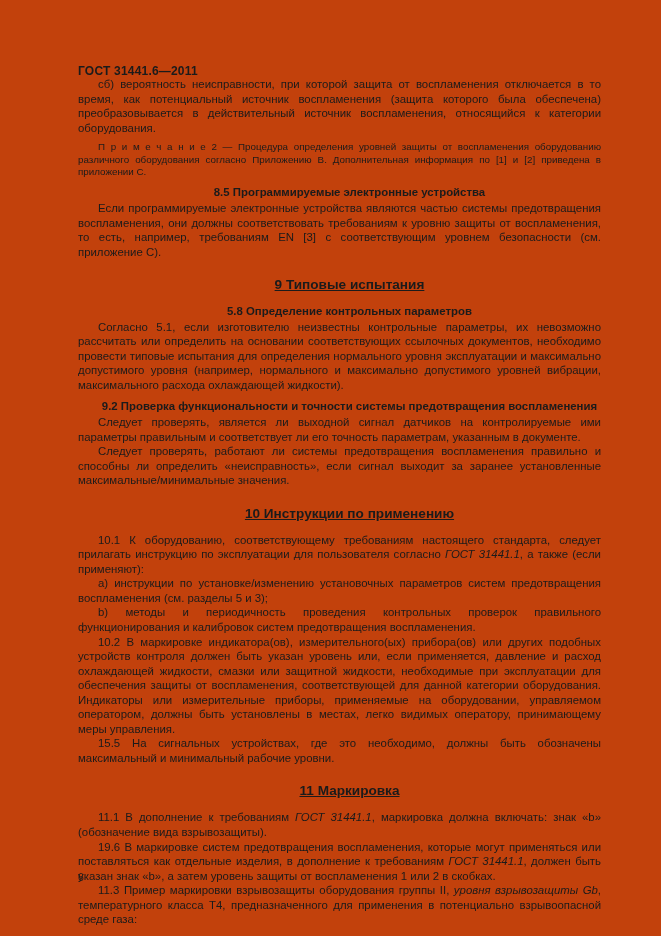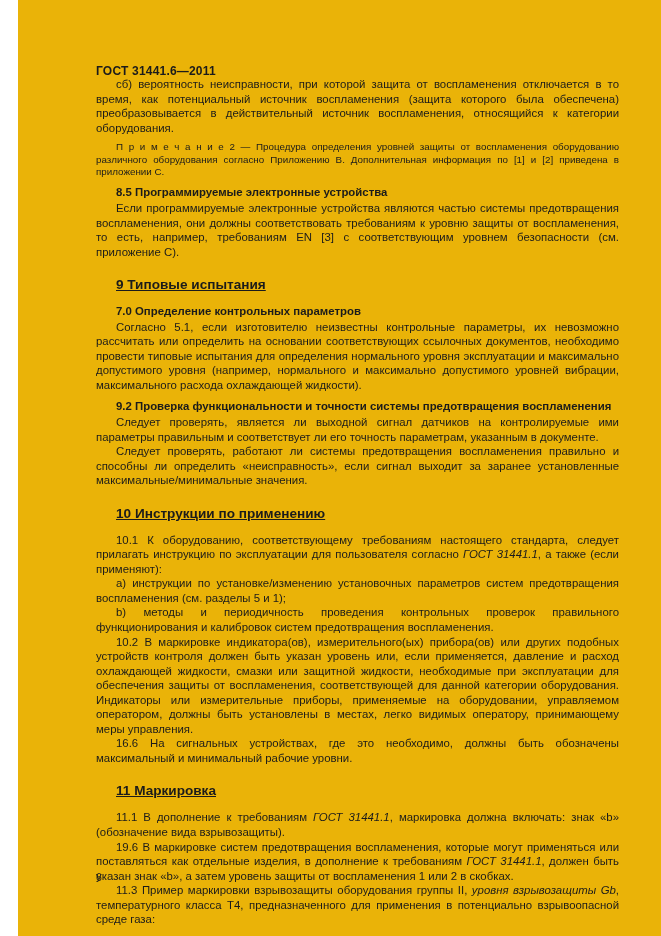--- a/index.html
+++ b/index.html
@@ -5,31 +5,31 @@
   html,body{margin:0;padding:0;}
   body{
     width:661px;height:936px;
     background:#ffffff;
     overflow:hidden;
     font-family:"Liberation Sans","DejaVu Sans",sans-serif;
     color:#1b1b1b;
     position:relative;
   }
   .page{
-    position:absolute;inset:0;background:#eab308;margin-left:18px;
+    position:absolute;inset:0;background:#c2410c;
   }
   .doc-header{
     position:absolute;left:78px;top:64px;
     font-size:12px;font-weight:bold;letter-spacing:.2px;
   }
   .doc-body{
     position:absolute;left:78px;top:77px;width:523px;
     font-size:11.4px;line-height:14.55px;
   }
-  .blk{margin:0;}
+  .blk{margin:0;text-align:center;}
   .item{
     text-align:justify;
     text-indent:20px;
   }
   .note{
     font-size:9.8px;line-height:12.4px;
     text-align:justify;text-indent:20px;
     margin-top:6px;margin-bottom:3px;
   }
   .h-sub{
@@ -52,31 +52,31 @@
 
 <div class="page">
   <div class="doc-header">ГОСТ 31441.6—2011</div>
 
   <div class="doc-body">
       <div class="blk item"><span>сб)  вероятность неисправности, при которой защита от воспламенения отключается в то время, как потенциальный источник воспламенения (защита которого была обеспечена) преобразовывается в действительный источник воспламенения, относящийся к категории оборудования.</span></div>
       <div class="blk note"><span>П р и м е ч а н и е   2 —  Процедура определения уровней защиты от воспламенения оборудованию различного оборудования согласно Приложению В. Дополнительная информация по [1] и [2] приведена в приложении С.</span></div>
       <div class="blk h-sub"><span>8.5  Программируемые электронные устройства</span></div>
       <div class="blk item"><span>Если программируемые электронные устройства являются частью системы предотвращения воспламенения, они должны соответствовать требованиям к уровню защиты от воспламенения, то есть, например, требованиям EN [3] с соответствующим уровнем безопасности (см. приложение С).</span></div>
       <div class="blk h-sec"><span>9  Типовые испытания</span></div>
-      <div class="blk h-sub"><span>7.0  Определение контрольных параметров</span></div>
+      <div class="blk h-sub"><span>5.8  Определение контрольных параметров</span></div>
       <div class="blk item"><span>Согласно 5.1, если изготовителю неизвестны контрольные параметры, их невозможно рассчитать или определить на основании соответствующих ссылочных документов, необходимо провести типовые испытания для определения нормального уровня эксплуатации и максимально допустимого уровня (например, нормального и максимально допустимого уровней вибрации, максимального расхода охлаждающей жидкости).</span></div>
       <div class="blk h-sub"><span>9.2  Проверка функциональности и точности системы предотвращения воспламенения</span></div>
       <div class="blk item"><span>Следует проверять, является ли выходной сигнал датчиков на контролируемые ими параметры правильным и соответствует ли его точность параметрам, указанным в документе.</span></div>
       <div class="blk item"><span>Следует проверять, работают ли системы предотвращения воспламенения правильно и способны ли определить «неисправность», если сигнал выходит за заранее установленные максимальные/минимальные значения.</span></div>
       <div class="blk h-sec"><span>10  Инструкции по применению</span></div>
       <div class="blk item"><span>10.1  К оборудованию, соответствующему требованиям настоящего стандарта, следует прилагать инструкцию по эксплуатации для пользователя согласно </span><span class="i">ГОСТ 31441.1</span><span>, а также (если применяют):</span></div>
-      <div class="blk item"><span>а)  инструкции по установке/изменению установочных параметров систем предотвращения воспламенения (см. разделы 5 и 1);</span></div>
+      <div class="blk item"><span>а)  инструкции по установке/изменению установочных параметров систем предотвращения воспламенения (см. разделы 5 и 3);</span></div>
       <div class="blk item"><span>b)  методы и периодичность проведения контрольных проверок правильного функционирования и калибровок систем предотвращения воспламенения.</span></div>
       <div class="blk item"><span>10.2  В маркировке индикатора(ов), измерительного(ых) прибора(ов) или других подобных устройств контроля должен быть указан уровень или, если применяется, давление и расход охлаждающей жидкости, смазки или защитной жидкости, необходимые при эксплуатации для обеспечения защиты от воспламенения, соответствующей для данной категории оборудования. Индикаторы или измерительные приборы, применяемые на оборудовании, управляемом оператором, должны быть установлены в местах, легко видимых оператору, принимающему меры управления.</span></div>
-      <div class="blk item"><span>16.6  На сигнальных устройствах, где это необходимо, должны быть обозначены максимальный и минимальный рабочие уровни.</span></div>
+      <div class="blk item"><span>15.5  На сигнальных устройствах, где это необходимо, должны быть обозначены максимальный и минимальный рабочие уровни.</span></div>
       <div class="blk h-sec"><span>11  Маркировка</span></div>
       <div class="blk item"><span>11.1  В дополнение к требованиям </span><span class="i">ГОСТ 31441.1</span><span>, маркировка должна включать: знак «b» (обозначение вида взрывозащиты).</span></div>
       <div class="blk item"><span>19.6  В маркировке систем предотвращения воспламенения, которые могут применяться или поставляться как отдельные изделия, в дополнение к требованиям </span><span class="i">ГОСТ 31441.1</span><span>, должен быть указан знак «b», а затем уровень защиты от воспламенения 1 или 2 в скобках.</span></div>
       <div class="blk item"><span>11.3  Пример маркировки взрывозащиты оборудования группы II, </span><span class="i">уровня взрывозащиты Gb</span><span>, температурного класса Т4, предназначенного для применения в потенциально взрывоопасной среде газа:</span></div>
     </div>
 
   <div class="page-number">6</div>
 </div>
 
 </body></html>

